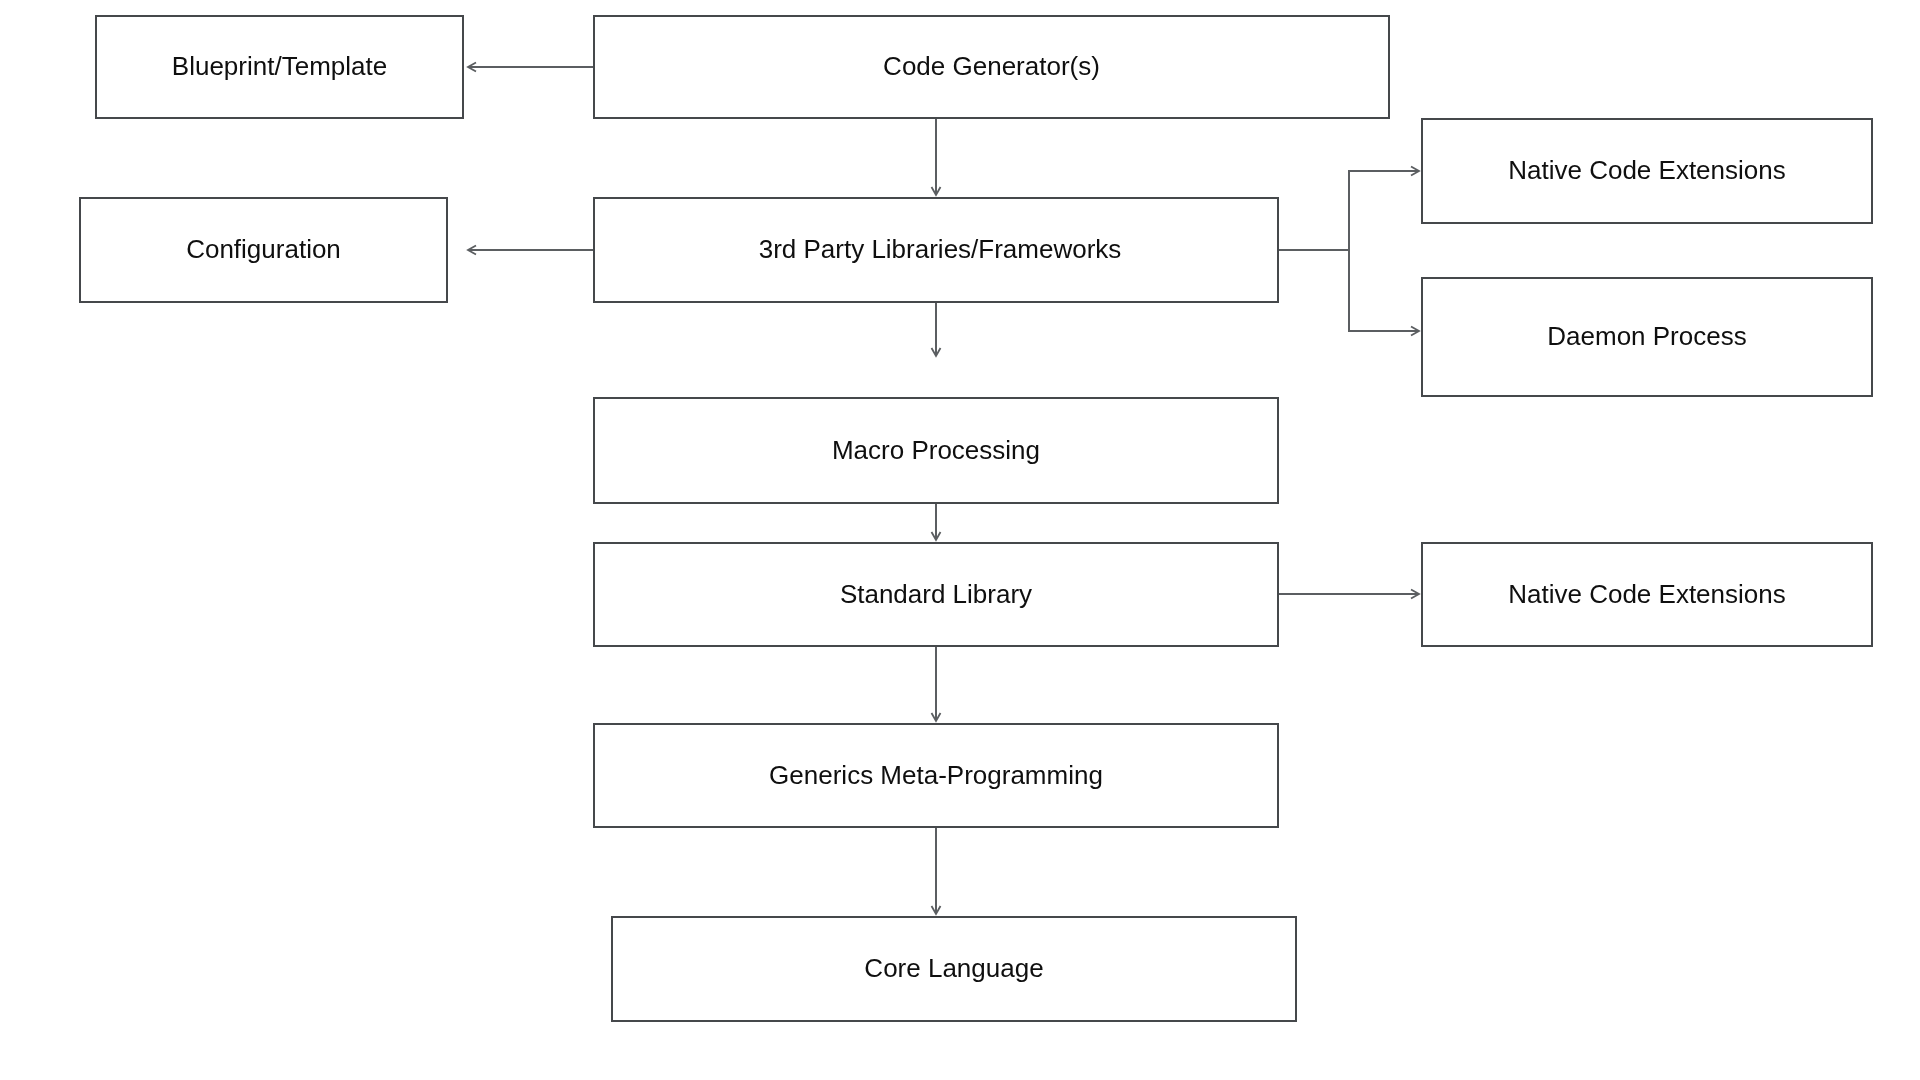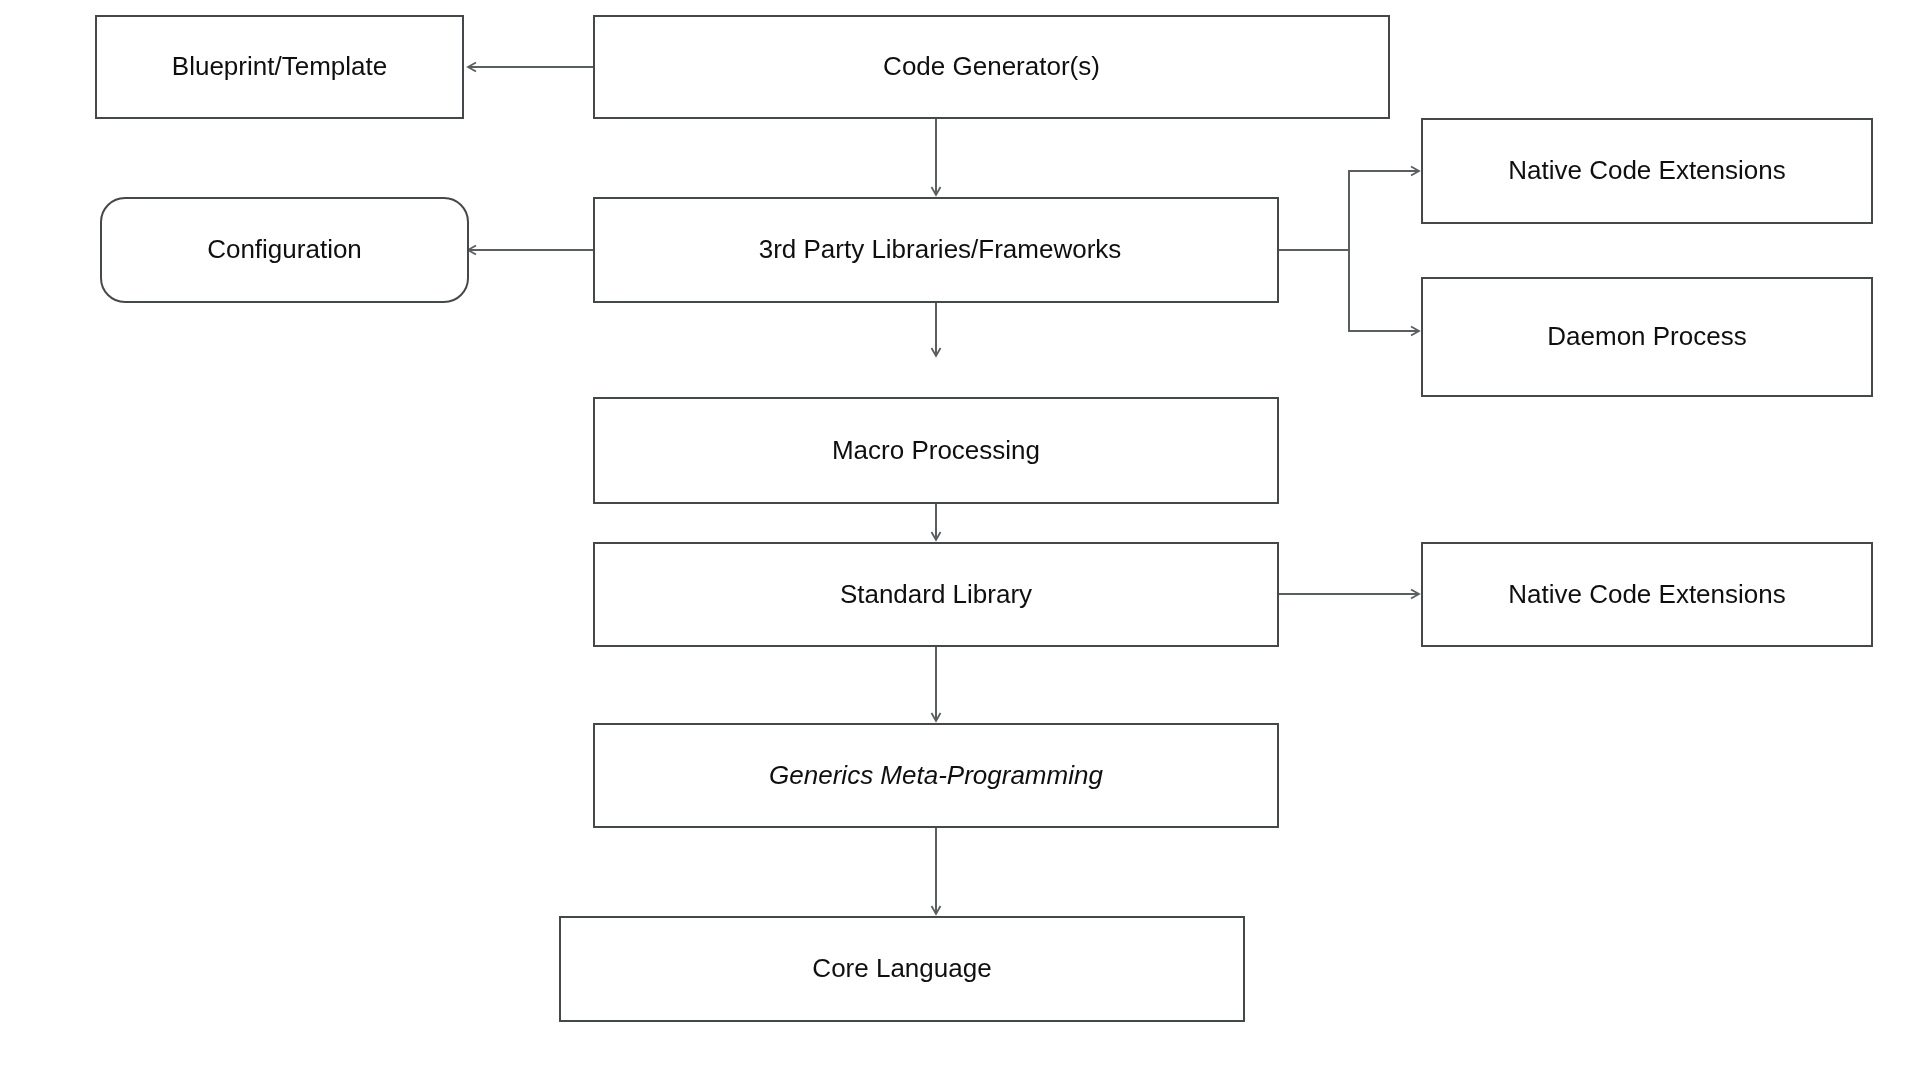--- a/index.html
+++ b/index.html
@@ -74,37 +74,37 @@
     </svg>
 <div class="node" style="left: 95px; top: 15px; width: 369px; height: 104px;">
       <span>Blueprint/Template</span>
     </div>
     <div class="node" style="left: 593px; top: 15px; width: 797px; height: 104px;">
       <span>Code Generator(s)</span>
     </div>
     <div class="node" style="left: 1421px; top: 118px; width: 452px; height: 106px;">
       <span>Native Code Extensions</span>
     </div>
-    <div class="node" style="left: 100px; top: 197px; width: 369px; height: 106px; border-radius: 25px;">
+    <div class="node" style="left: 79px; top: 197px; width: 369px; height: 106px;">
       <span>Configuration</span>
     </div>
     <div class="node" style="left: 593px; top: 197px; width: 686px; height: 106px; padding-left: 8px;">
       <span>3rd Party Libraries/Frameworks</span>
     </div>
     <div class="node" style="left: 1421px; top: 277px; width: 452px; height: 120px;">
       <span>Daemon Process</span>
     </div>
     <div class="node" style="left: 593px; top: 358px; width: 686px; height: 107px; margin-top: 39px;">
       <span>Macro Processing</span>
     </div>
     <div class="node" style="left: 593px; top: 542px; width: 686px; height: 105px;">
       <span>Standard Library</span>
     </div>
     <div class="node" style="left: 1421px; top: 542px; width: 452px; height: 105px;">
       <span>Native Code Extensions</span>
     </div>
-    <div class="node" style="left: 593px; top: 723px; width: 686px; height: 105px; font-style: italic;">
+    <div class="node" style="left: 593px; top: 723px; width: 686px; height: 105px;">
       <span>Generics Meta-Programming</span>
     </div>
-    <div class="node" style="left: 559px; top: 916px; width: 686px; height: 106px;">
+    <div class="node" style="left: 611px; top: 916px; width: 686px; height: 106px;">
       <span>Core Language</span>
     </div>
   </div>
 
 </body></html>

